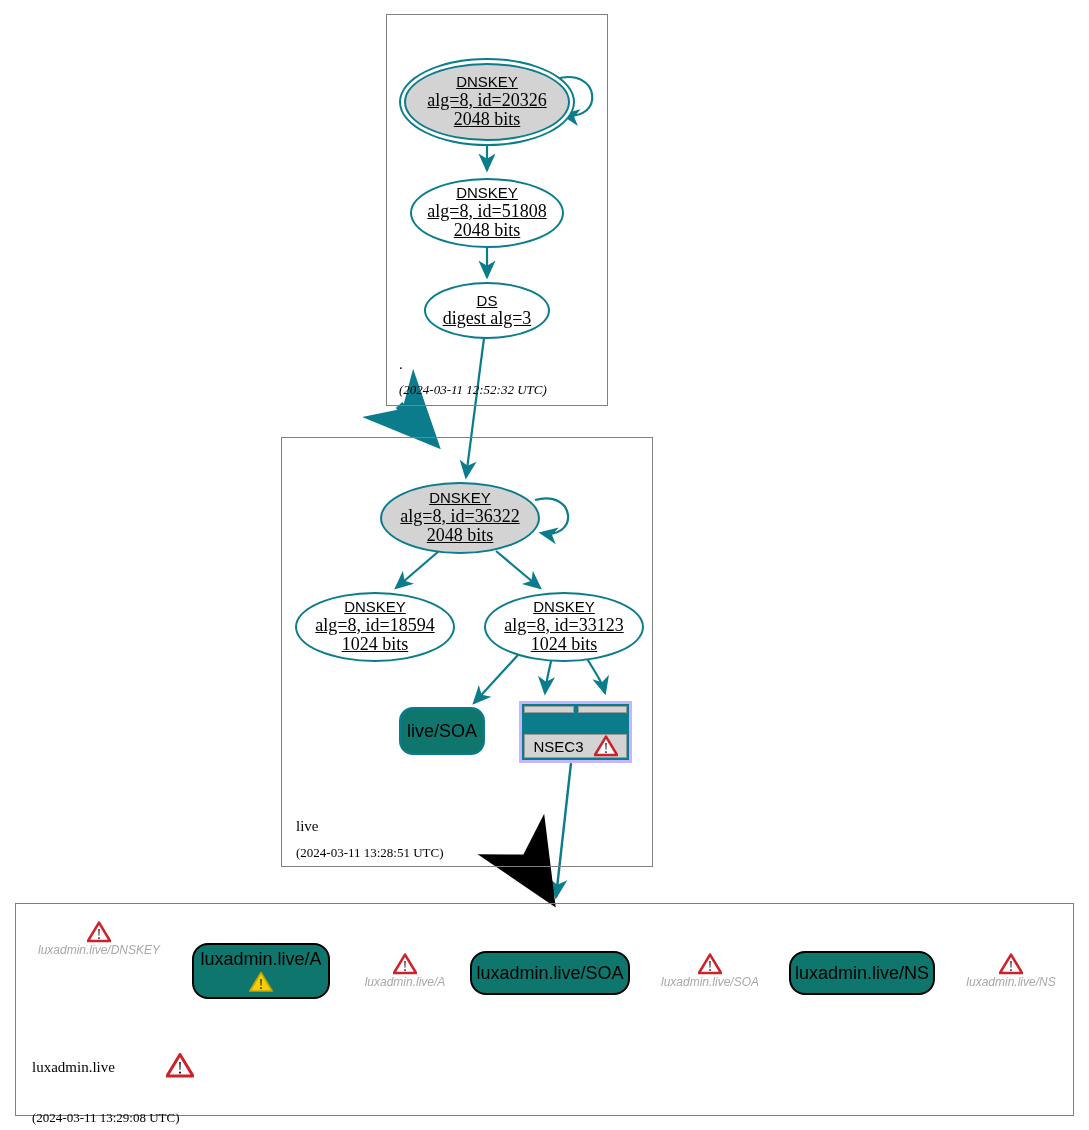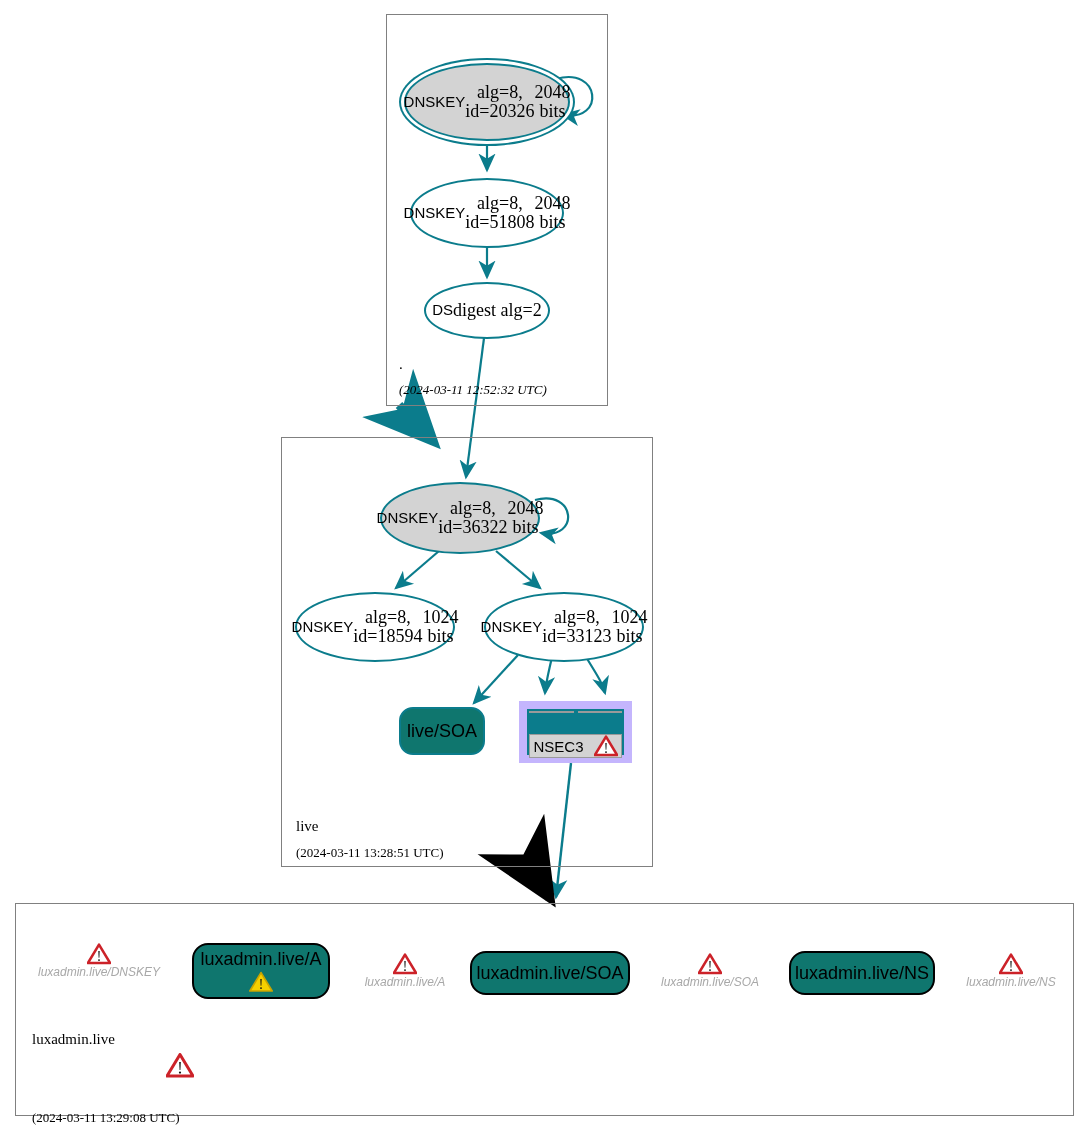--- a/index.html
+++ b/index.html
@@ -32,26 +32,27 @@
     color: #000000;
     white-space: nowrap;
   }
   .zone-name { font-size: 15px; }
   .zone-time { font-size: 13px; }
 
   .node {
     position: absolute;
     box-sizing: border-box;
     display: flex;
-    flex-direction: row;
+    flex-direction: column;
     align-items: center;
     justify-content: center;
     text-align: center;
     line-height: 1.08;
     color: #000000;
+    text-decoration: underline;
   }
   .ellipse {
     border: 2px solid #0b7c8c;
     border-radius: 50%;
     background: #ffffff;
   }
   .ellipse.ksk-fill { background: #d3d3d3; }
   .ellipse.double {
     box-shadow: 0 0 0 3px #ffffff, 0 0 0 5px #0b7c8c;
   }
@@ -82,21 +83,21 @@
     border-radius: 16px;
   }
   .rrset-box.with-warn {
     flex-direction: column;
     gap: 1px;
   }
 
   .nsec3-table {
     position: absolute;
     box-sizing: border-box;
-    border: 8px solid #c4b5fd;
+    border: 3px solid #c4b5fd;
     background: #0b7c8c;
     padding: 2px;
     display: flex;
     flex-direction: column;
     gap: 21px;
   }
   .nsec3-top {
     display: flex;
     gap: 4px;
     height: 14px;
@@ -179,21 +180,21 @@
 <div class="zone-box" style="left:386px; top:14px; width:222px; height:392px;"></div>
 <div class="zone-box" style="left:281px; top:437px; width:372px; height:430px;"></div>
 <div class="zone-box" style="left:15px; top:903px; width:1059px; height:213px;"></div>
 
 <div class="zone-label zone-name" style="left:399px; top:356px;">.</div>
 <div class="zone-label zone-time" style="left:399px; top:382px;font-style:italic;">(2024-03-11 12:52:32 UTC)</div>
 
 <div class="zone-label zone-name" style="left:296px; top:818px;">live</div>
 <div class="zone-label zone-time" style="left:296px; top:845px;">(2024-03-11 13:28:51 UTC)</div>
 
-<div class="zone-label zone-name" style="left:32px; top:1031px;">luxadmin.live</div>
+<div class="zone-label zone-name" style="left:32px; top:1059px;">luxadmin.live</div>
 <div class="zone-label zone-time" style="left:32px; top:1086px;margin-top:24px;">(2024-03-11 13:29:08 UTC)</div>
 <div style="position:absolute; left:166px; top:1053px;">
   <svg class="warn-tri" width="28" height="25" viewBox="0 0 28 25">
     <path d="M14 1.5 L27 23 L1 23 Z" fill="#ffffff" stroke="#cc2229" stroke-width="3" stroke-linejoin="round"></path>
     <path d="M13.2 9 L14.8 9 L14.4 17 L13.6 17 Z" fill="#111"></path>
     <circle cx="14" cy="19.6" r="1.1" fill="#111"></circle>
   </svg>
 </div>
 
 <div class="node ellipse double ksk-fill" style="left:404px; top:63px; width:166px; height:78px;">
@@ -203,21 +204,21 @@
 </div>
 
 <div class="node ellipse" style="left:410px; top:178px; width:154px; height:70px;">
   <div class="n-title">DNSKEY</div>
   <div class="n-sub">alg=8, id=51808</div>
   <div class="n-sub">2048 bits</div>
 </div>
 
 <div class="node ellipse" style="left:424px; top:282px; width:126px; height:57px;">
   <div class="n-title">DS</div>
-  <div class="n-sub">digest alg=2</div>
+  <div class="n-sub">digest alg=3</div>
 </div>
 
 <div class="node ellipse ksk-fill" style="left:380px; top:482px; width:160px; height:72px;">
   <div class="n-title">DNSKEY</div>
   <div class="n-sub">alg=8, id=36322</div>
   <div class="n-sub">2048 bits</div>
 </div>
 
 <div class="node ellipse" style="left:295px; top:592px; width:160px; height:70px;">
   <div class="n-title">DNSKEY</div>
@@ -245,21 +246,21 @@
     <span>
       <svg class="warn-tri" width="24" height="22" viewBox="0 0 28 25">
         <path d="M14 1.5 L27 23 L1 23 Z" fill="#ffffff" stroke="#cc2229" stroke-width="3" stroke-linejoin="round"></path>
         <path d="M13.2 9 L14.8 9 L14.4 17 L13.6 17 Z" fill="#111"></path>
         <circle cx="14" cy="19.6" r="1.1" fill="#111"></circle>
       </svg>
     </span>
   </div>
 </div>
 
-<div class="err-item" style="left:28px; top:943px; width:142px;align-items:center;">
+<div class="err-item" style="left:28px; top:921px; width:142px;align-items:center;">
   <span>
     <svg class="warn-tri" width="24" height="22" viewBox="0 0 28 25">
       <path d="M14 1.5 L27 23 L1 23 Z" fill="#ffffff" stroke="#cc2229" stroke-width="3" stroke-linejoin="round"></path>
       <path d="M13.2 9 L14.8 9 L14.4 17 L13.6 17 Z" fill="#111"></path>
       <circle cx="14" cy="19.6" r="1.1" fill="#111"></circle>
     </svg>
   </span>
   <span class="err-label">luxadmin.live/DNSKEY</span>
 </div>
 

